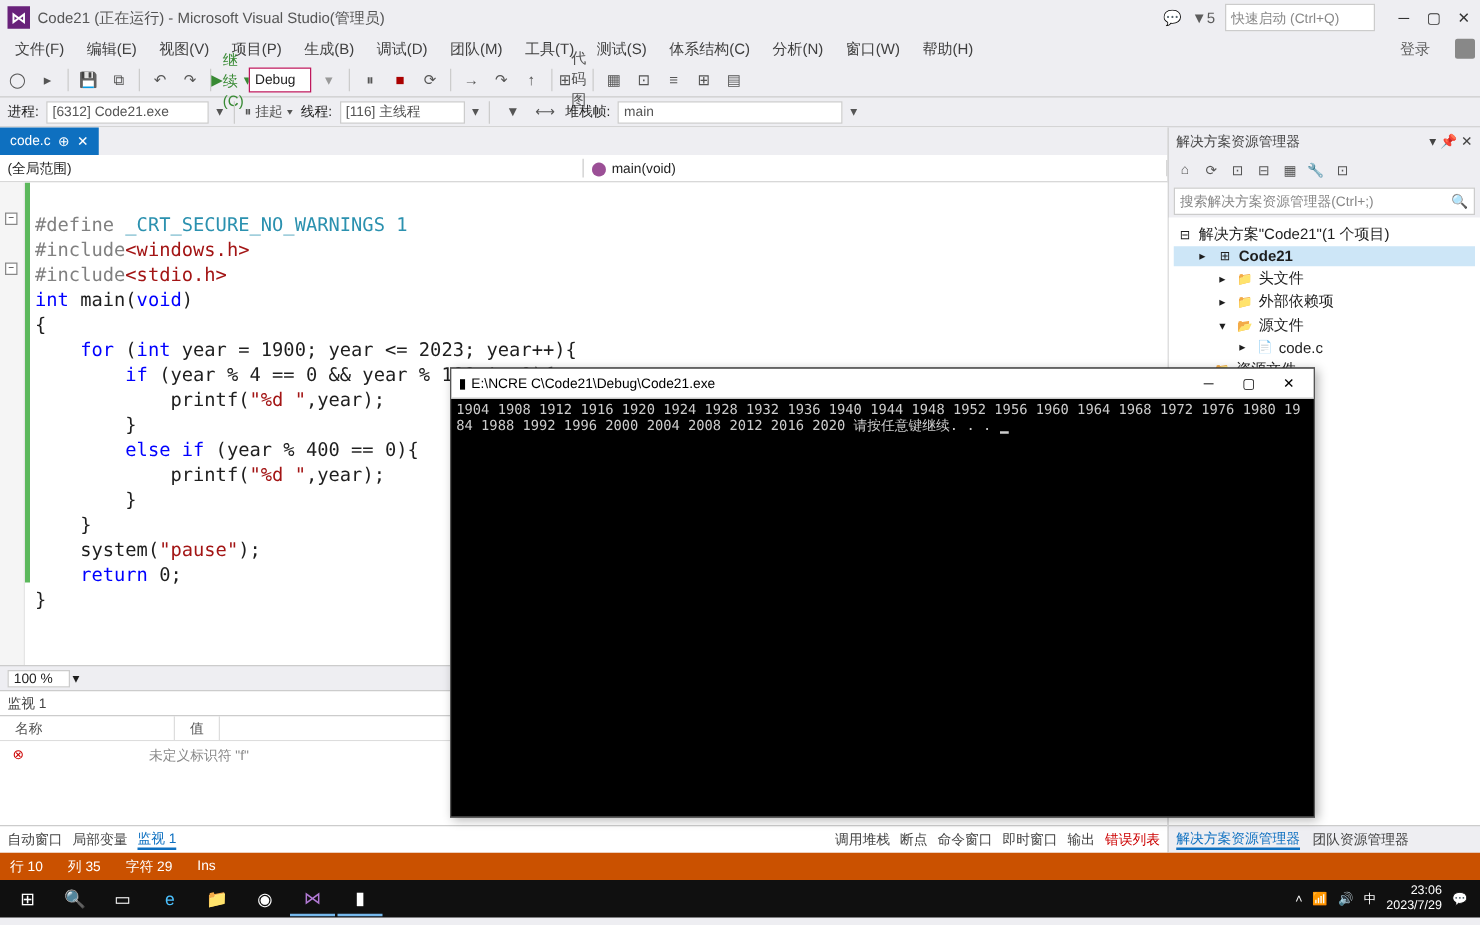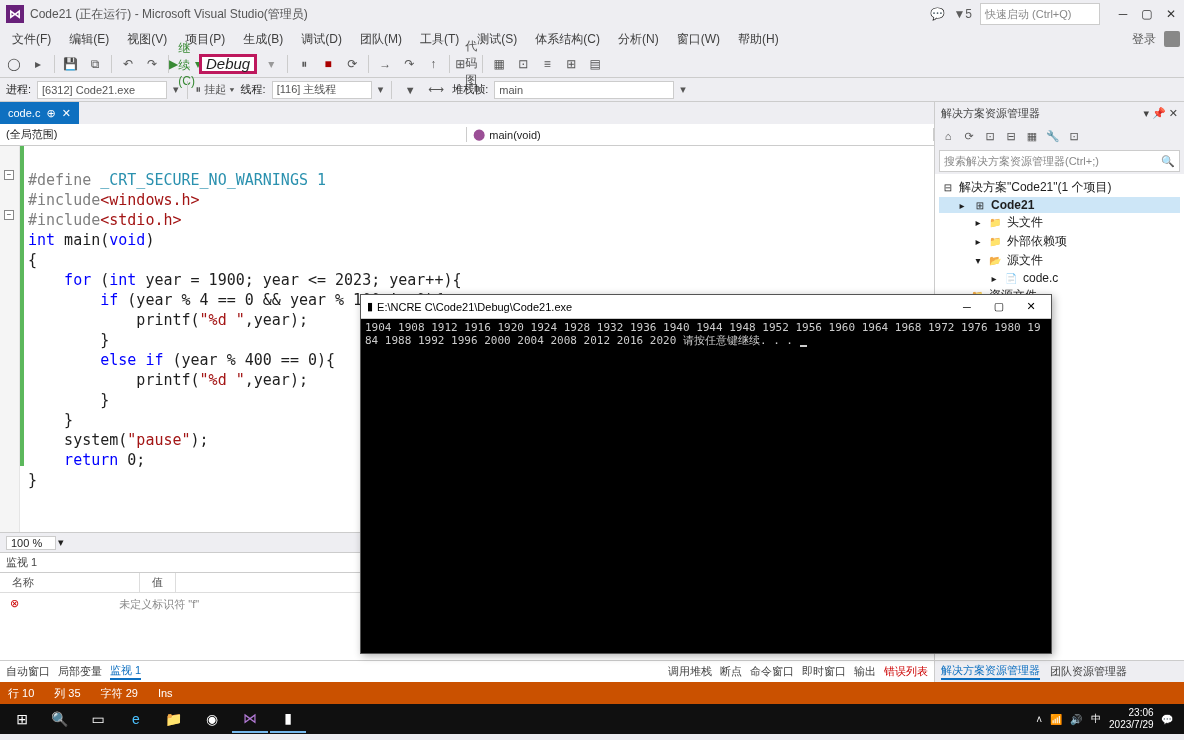--- a/index.html
+++ b/index.html
@@ -8,27 +8,27 @@
 .titlebar { height: 28px; background: #eeeef2; display: flex; align-items: center; padding: 0 6px; color: #555; }
 .vs-logo { width: 18px; height: 18px; background: #68217a; margin-right: 6px; display: flex; align-items: center; justify-content: center; color: #fff; font-weight: bold; }
 .title-text { flex: 1; font-size: 12px; }
 .title-icons { display: flex; align-items: center; gap: 8px; color: #5d5d5d; }
 .quick-launch { width: 120px; height: 20px; border: 1px solid #ccc; background: #fff; padding: 10px 4px; font-size: 11px; color: #888; display: flex; align-items: center; }
 .win-btns { display: flex; gap: 10px; margin-left: 8px; color: #333; }
 .win-btn { width: 14px; text-align: center; cursor: pointer; }
 
 .menubar { height: 22px; display: flex; align-items: center; padding: 0 4px; gap: 2px; }
 .menu-item { padding: 2px 8px; cursor: pointer; color: #404040; }
-.menu-right { margin-left: auto; display: flex; align-items: center; gap: 8px; color: #5d5d5d; }
+.menu-right { margin-left: auto; display: flex; align-items: center; gap: 20px; color: #5d5d5d; }
 .avatar { width: 16px; height: 16px; background: #888; border-radius: 2px; }
 
 .toolbar { height: 28px; display: flex; align-items: center; padding: 2px 4px; gap: 4px; border-bottom: 1px solid #ccc; }
 .tb-btn { width: 20px; height: 20px; display: flex; align-items: center; justify-content: center; color: #555; cursor: pointer; }
 .tb-sep { width: 1px; height: 18px; background: #ccc; margin: 0 2px; }
-.tb-combo { height: 20px; border: 3px solid #be185d; background: #fff; padding: 0 4px; font-size: 15px; display: flex; align-items: center; min-width: 50px; font-style: italic; }
+.tb-combo { height: 20px; border: 1px solid #be185d; background: #fff; padding: 0 4px; font-size: 11px; display: flex; align-items: center; min-width: 50px; }
 .tb-play { color: #388a34; }
 
 .debugbar { height: 24px; display: flex; align-items: center; padding: 2px 6px; gap: 6px; border-bottom: 1px solid #ccc; font-size: 11px; color: #555; }
 .db-label { color: #1e1e1e; }
 .db-combo { height: 18px; border: 1px solid #ccc; background: #fff; padding: 0 4px; display: flex; align-items: center; min-width: 100px; }
 
 .main-area { display: flex; height: 580px; justify-content: space-between; }
 
 .editor-pane { flex: 1; display: flex; flex-direction: column; background: #fff; }
 .tab-row { height: 22px; background: #eeeef2; display: flex; align-items: flex-end; }

